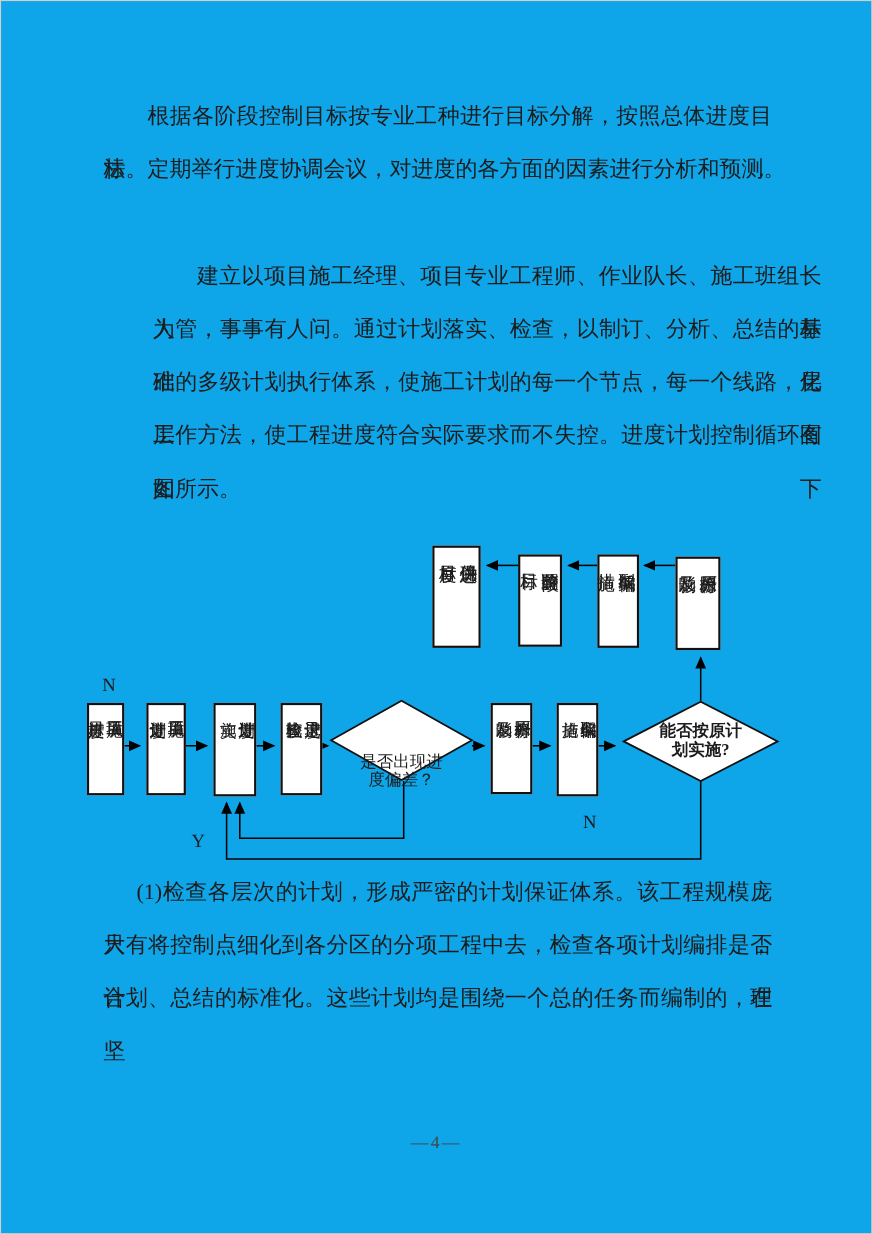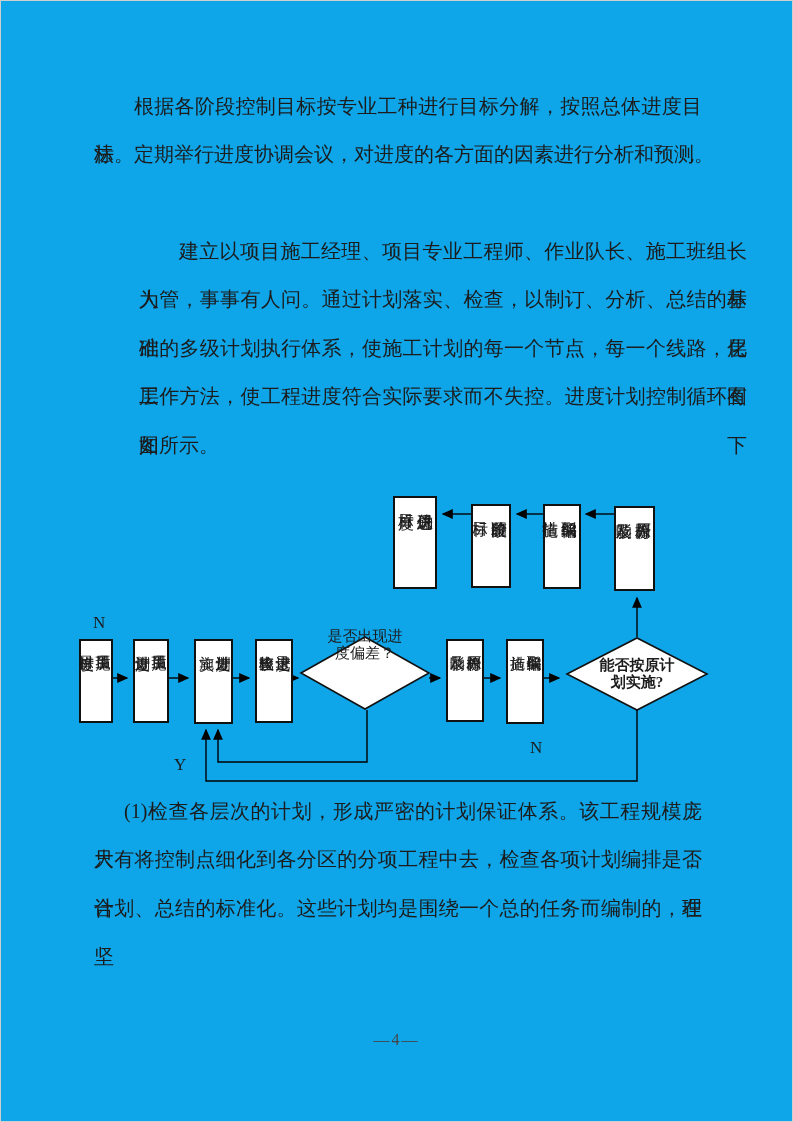--- a/index.html
+++ b/index.html
@@ -56,21 +56,21 @@
   .t-3{left:470px;top:503px;width:40px;height:84px;}
   .t-2{left:542px;top:503px;width:38px;height:85px;}
   .t-1{left:613px;top:505px;width:41px;height:85px;}
   .dtext{
     position:absolute;
     width:120px;
     white-space:pre-line;
     text-align:center;
     font-size:15px;line-height:17px;
   }
-  .dt1{left:304px;top:628px;font-family:Liberation Mono, monospace;}
+  .dt1{left:304px;top:684px;}
   .dt2{left:576px;top:656px;font-weight:bold;}
   .blabel{
     position:absolute;
     font-size:17px;line-height:20px;
     font-family:"Liberation Serif","DejaVu Serif",serif;
   }
   .lbl-n-left{left:92px;top:612px;}
   .lbl-y{left:173px;top:754px;}
   .lbl-n-right{left:529px;top:737px;}
 </style>

